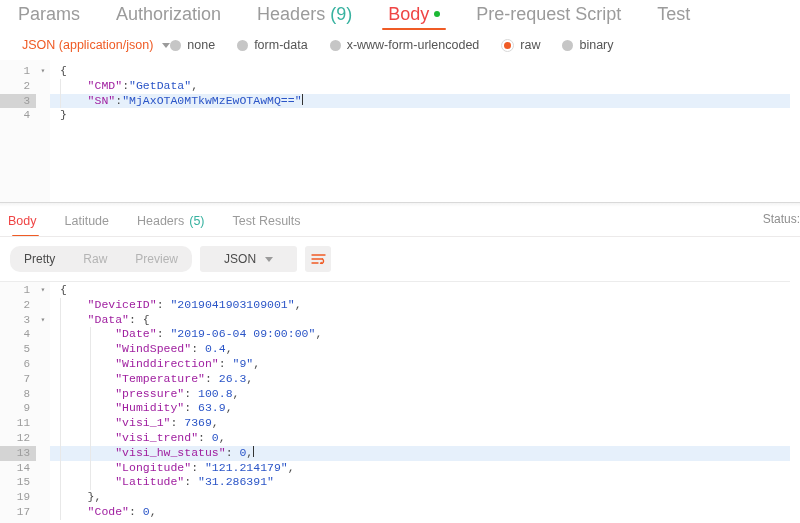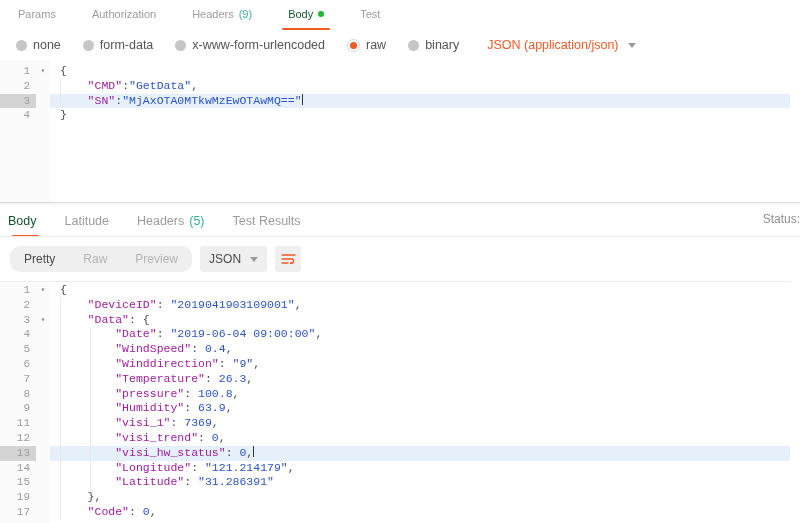--- a/index.html
+++ b/index.html
@@ -22,35 +22,35 @@
   .tab {
     position: relative;
     padding: 0 18px 8px 18px;
     font-size: 12.5px;
     color: #9b9b9b;
     line-height: 14px;
     white-space: nowrap;
     cursor: pointer;
     display: flex; align-items: center; gap: 5px;
   }
-  .tab.active { color: #14532d; }
+  .tab.active { color: #ef4444; }
   .tab .underline {
     position: absolute; left: 12px; right: 12px; bottom: 0;
     height: 2px; background: #ef5b25; border-radius: 1px;
   }
   .tab .count { color: #38b2a0; }
   .tab .greendot {
     display:inline-block; width:6px; height:6px; border-radius:50%;
     background:#1bb934;
   }
 
   
   #req-tabs { position:absolute; left:0; top:0; width:800px; height:30px; }
   #req-tabs .tabstrip { height:30px; }
-  #req-tabs .tab { padding-bottom: 9px; font-size: 11px; margin-top: 24px; }
+  #req-tabs .tab { padding-bottom: 9px; font-size: 18px; margin-top: 24px; }
 
   
   #bodytype-row {
     position:absolute; left:0; top:31px; width:800px; height:28px;
     display:flex; align-items:center; padding-left:16px; gap:0;
   }
   .radio-item {
     display:flex; align-items:center; gap:6px;
     margin-right:22px; font-size:12.5px; color:#555; cursor:pointer;
     white-space:nowrap;
@@ -157,21 +157,21 @@
     background:#f0efef; border-radius:10px; height:26px;
   }
   .seg-btn {
     padding:0 14px; font-size:12px; color:#b4b4b4;
     line-height:26px; cursor:pointer; white-space:nowrap;
   }
   .seg-btn.active { color:#4a4a4a; }
   .dropdown-btn {
     display:flex; align-items:center; gap:9px;
     background:#f0efef; border-radius:3px; height:26px;
-    padding:0 9px; font-size:12px; color:#4a4a4a; cursor:pointer;
+    padding:0 24px; font-size:12px; color:#4a4a4a; cursor:pointer;
   }
   .icon-btn {
     width:26px; height:26px; background:#f0efef; border-radius:3px;
     display:flex; align-items:center; justify-content:center; cursor:pointer;
   }
 
   
   #resp-editor { left:0; top:281px; width:800px; height:242px; }
   #resp-editor .top-rule {
     position:absolute; left:0; top:0; width:800px; height:1px; background:#ececec;
@@ -197,52 +197,55 @@
         <div class="tab">
           <span>Headers</span>
           <span class="count">(9)</span>
         </div>
         <div class="tab active">
           <span>Body</span>
           <span class="greendot"></span>
           <span class="underline"></span>
         </div>
         <div class="tab">
+          <span>Pre-request Script</span>
+        </div>
+        <div class="tab">
           <span>Test</span>
         </div>
       </div>
   </div>
 
   <div id="bodytype-row">
-    <div id="bodytype-options" style="display:flex;align-items:center;">
-        <div class="radio-item">
-          <span class="radio-dot"></span>
-          <span>none</span>
-        </div>
-        <div class="radio-item">
-          <span class="radio-dot"></span>
-          <span>form-data</span>
-        </div>
-        <div class="radio-item">
-          <span class="radio-dot"></span>
-          <span>x-www-form-urlencoded</span>
-        </div>
-        <div class="radio-item selected">
-          <span class="radio-dot"></span>
-          <span>raw</span>
-        </div>
-        <div class="radio-item">
-          <span class="radio-dot"></span>
-          <span>binary</span>
-        </div>
-      </div>
     <div id="content-type-select">
       <span>JSON (application/json)</span>
       <span class="caret-down"></span>
     </div>
+    <div id="bodytype-options" style="display:flex;align-items:center;">
+        <div class="radio-item">
+          <span class="radio-dot"></span>
+          <span>none</span>
+        </div>
+        <div class="radio-item">
+          <span class="radio-dot"></span>
+          <span>form-data</span>
+        </div>
+        <div class="radio-item">
+          <span class="radio-dot"></span>
+          <span>x-www-form-urlencoded</span>
+        </div>
+        <div class="radio-item selected">
+          <span class="radio-dot"></span>
+          <span>raw</span>
+        </div>
+        <div class="radio-item">
+          <span class="radio-dot"></span>
+          <span>binary</span>
+        </div>
+      </div>
   </div>
 
   <div class="editor" id="req-editor">
     <div class="gutter-bg"></div>
     <div class="fold-rail"></div>
     <div class="lines-wrap" id="req-lines" style="position:absolute;left:0;top:4px;width:800px;">
         <div class="code-line"><span class="ln">1</span><span class="fold">▾</span><span class="codetxt"><span class="tk-punc">{</span></span></div>
         <div class="code-line"><span class="ln">2</span><span class="fold"></span><span class="codetxt"><span class="indent-guide" style="left: 10px;"></span><span class="tk-punc">    </span><span class="tk-key">"CMD"</span><span class="tk-punc">:</span><span class="tk-str">"GetData"</span><span class="tk-punc">,</span></span></div>
         <div class="code-line hl"><span class="ln">3</span><span class="fold"></span><span class="codetxt"><span class="indent-guide" style="left: 10px;"></span><span class="tk-punc">    </span><span class="tk-key">"SN"</span><span class="tk-punc">:</span><span class="tk-str">"MjAxOTA0MTkwMzEwOTAwMQ=="</span><span class="caret-bar"></span></span></div>
         <div class="code-line"><span class="ln">4</span><span class="fold"></span><span class="codetxt"><span class="tk-punc">}</span></span></div>

